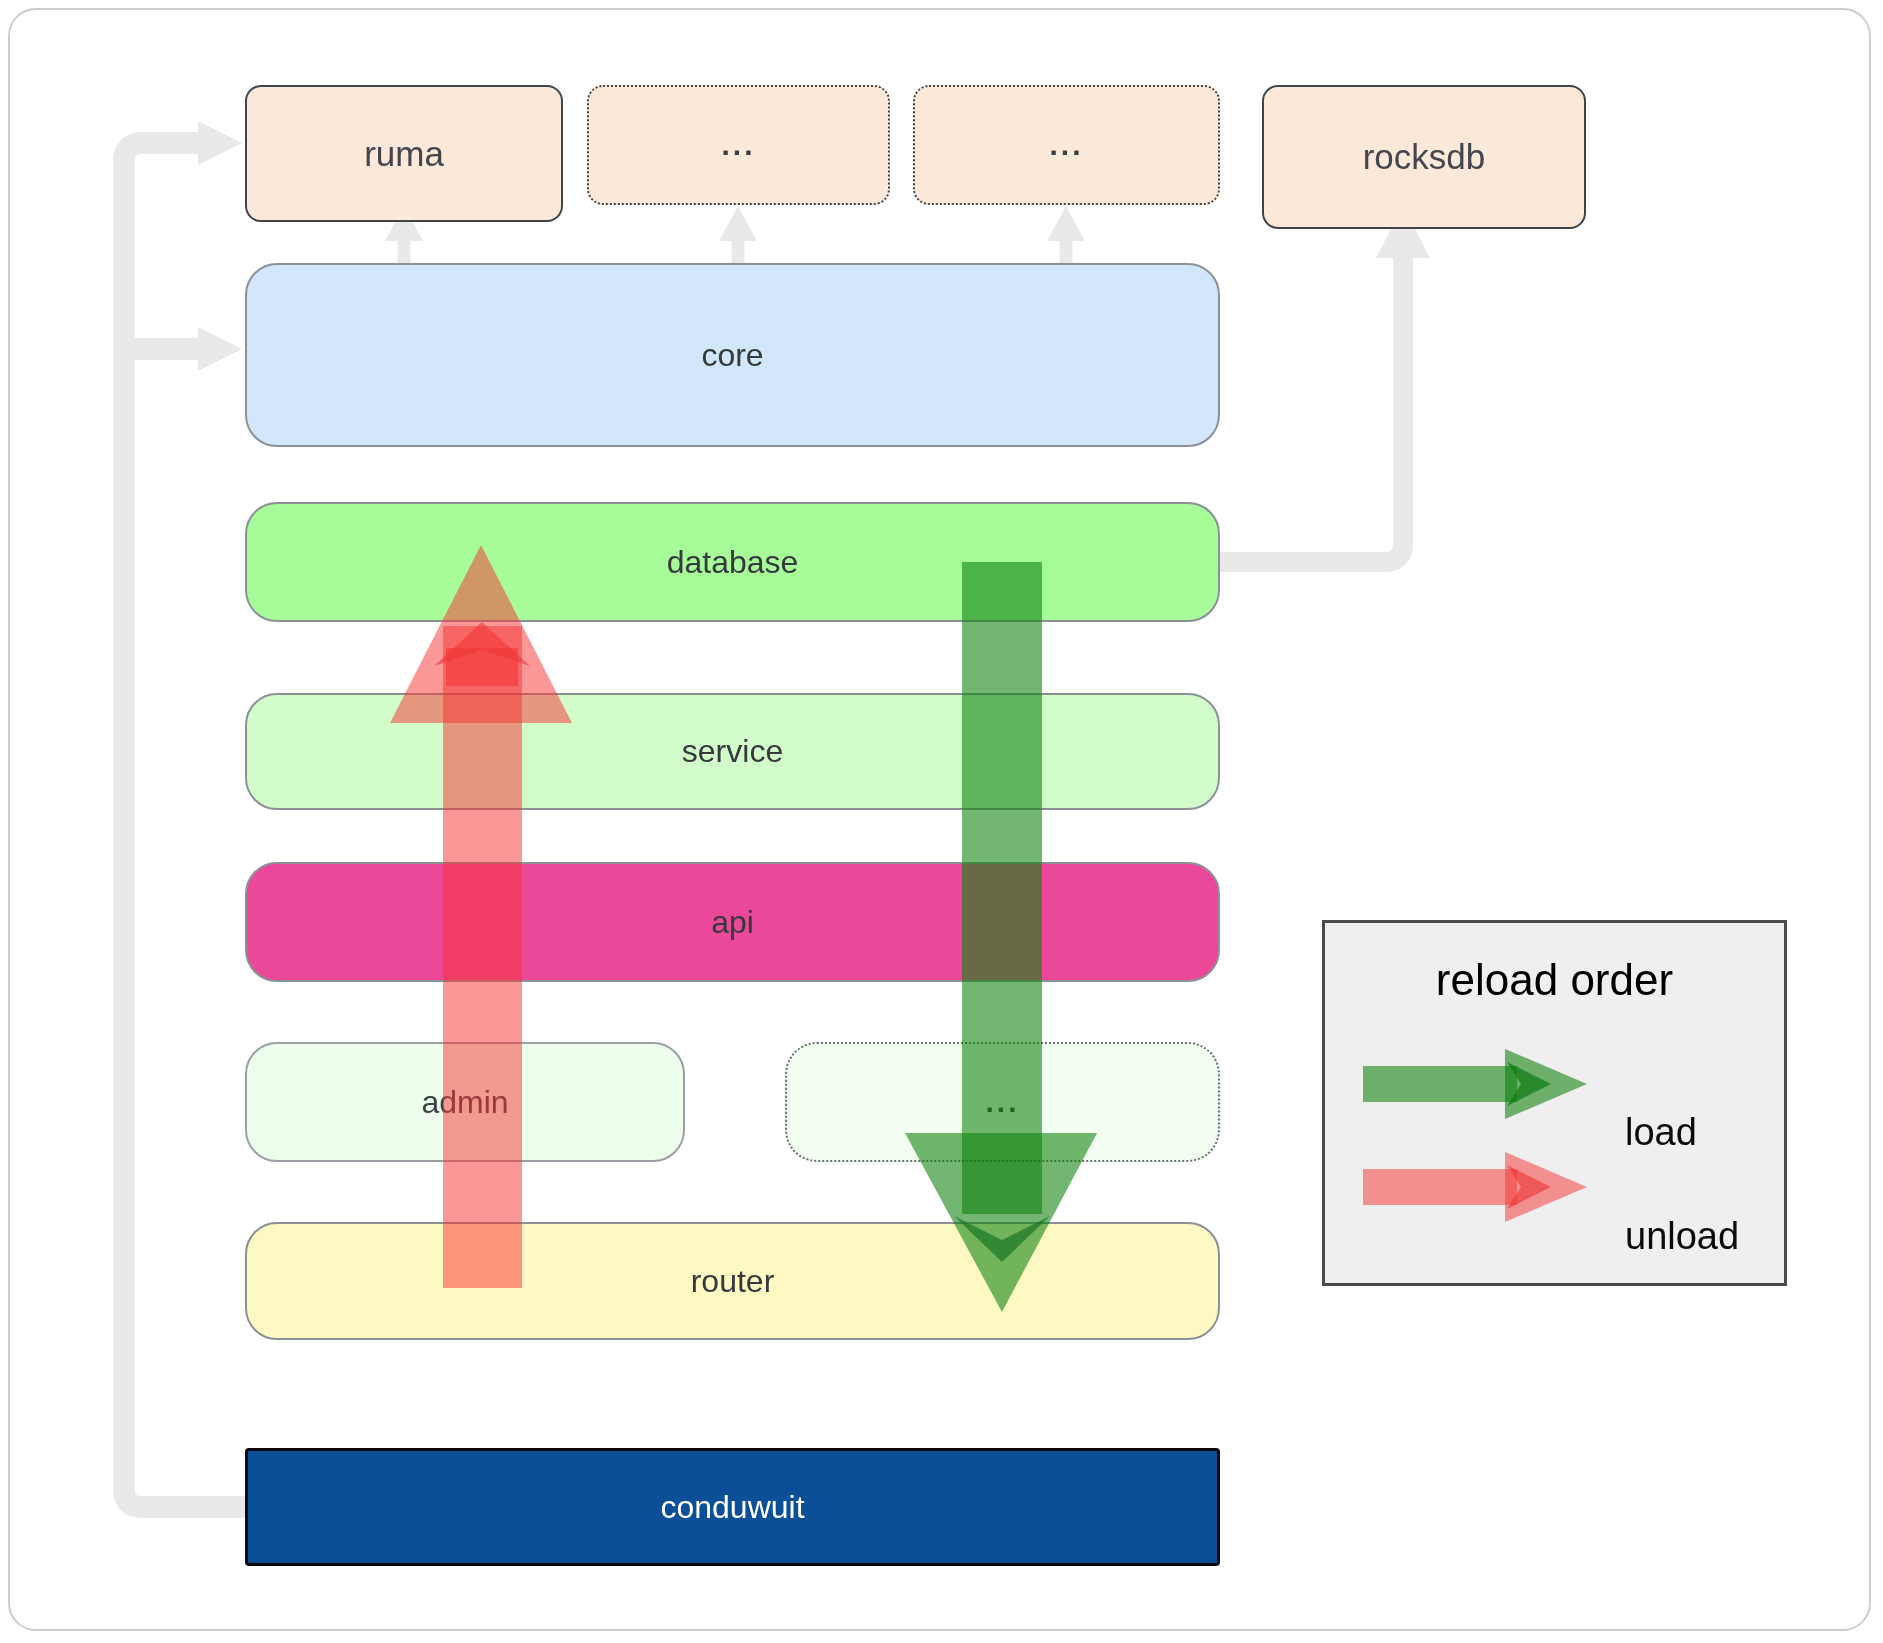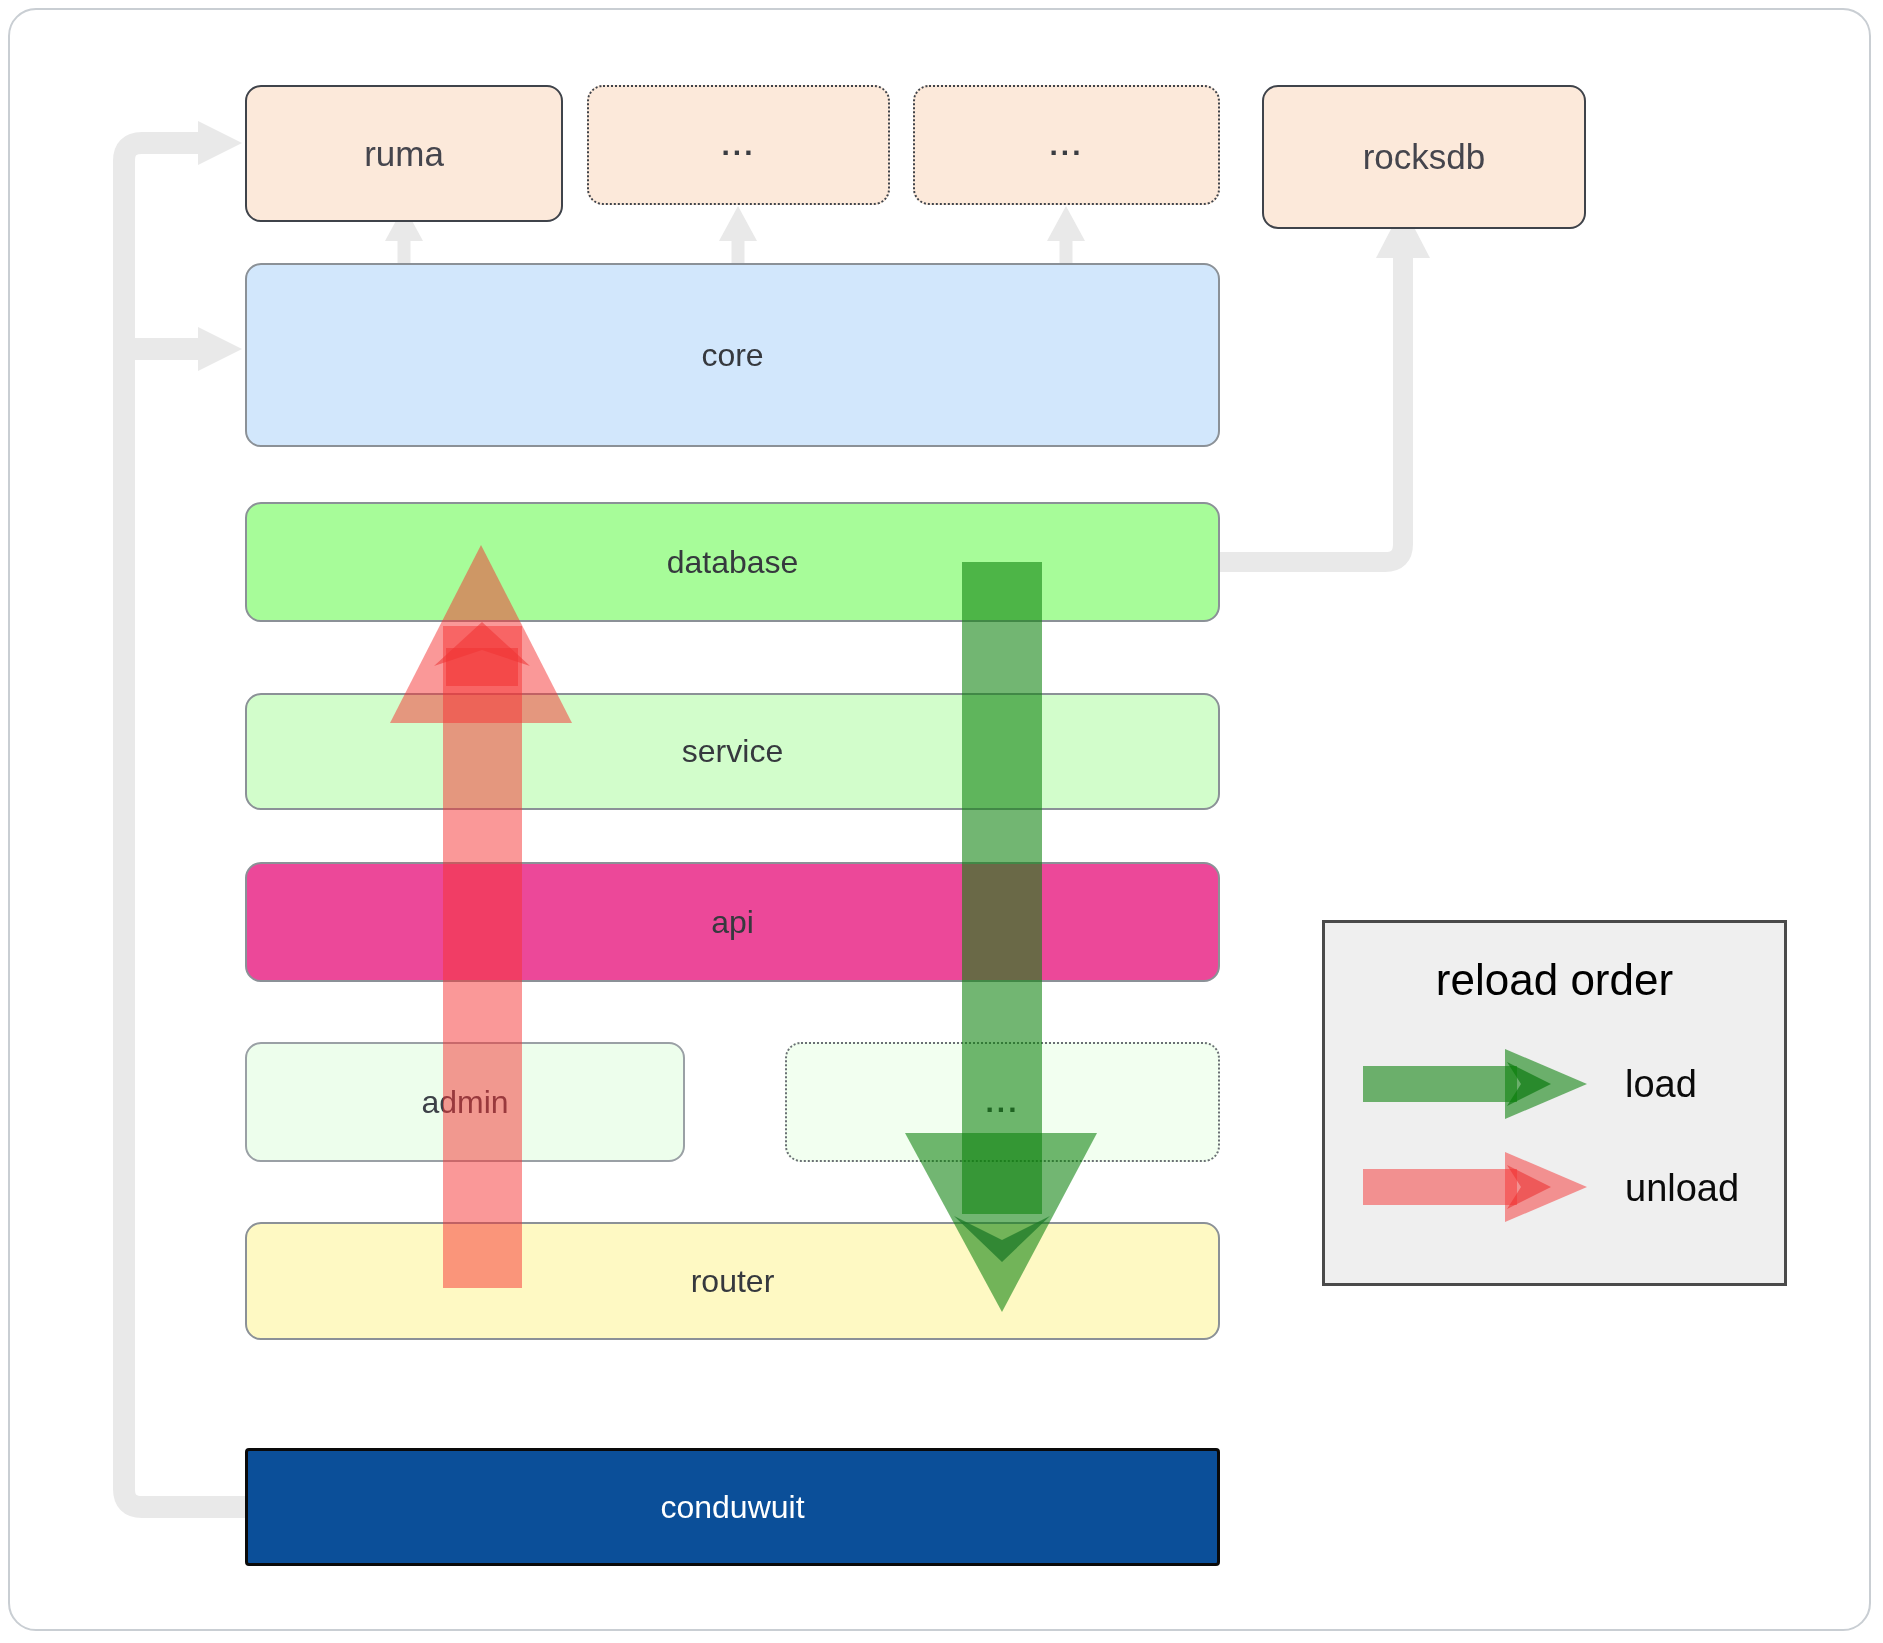--- a/index.html
+++ b/index.html
@@ -9,21 +9,21 @@
   }
   .frame{
     position:absolute;left:8px;top:8px;width:1863px;height:1623px;
     border:2px solid #c9ced3;border-radius:28px;box-sizing:border-box;
   }
   svg.layer{position:absolute;left:0;top:0;pointer-events:none;}
   #bg-layer{z-index:1;}
   #fg-layer{z-index:3;}
   .node{
     position:absolute;display:flex;align-items:center;justify-content:center;
-    border-radius:16px;box-sizing:border-box;z-index:2;
+    border-radius:32px;box-sizing:border-box;z-index:2;
     font-size:32px;color:#36393e;border:2px solid #8b9197;background:#fff;
   }
   .top-node{font-size:35px;color:#45454d;border:2.5px solid #3f434a;border-radius:16px;background:#fce9da;}
   .dotted{border-style:dotted;}
   .dots{font-weight:700;letter-spacing:3px;font-size:30px;color:#3a3d42;}
   #n-ruma{left:245px;top:85px;width:318px;height:137px;}
   #n-dep1{left:587px;top:85px;width:303px;height:120px;border-width:2.5px;}
   #n-dep2{left:913px;top:85px;width:307px;height:120px;border-width:2.5px;}
   #n-rocksdb{left:1262px;top:85px;width:324px;height:144px;}
   #n-core{left:245px;top:263px;width:975px;height:184px;background:#d2e7fc;}
@@ -40,21 +40,21 @@
     background:#efefef;border:3px solid #4a4a4a;box-sizing:border-box;z-index:2;
   }
   .legend-title{
     position:absolute;left:0;right:0;top:32px;text-align:center;
     font-size:44px;color:#000;
   }
   .legend-arrow{position:absolute;left:30px;width:240px;height:100px;}
   #legend-arrow-load{top:111px;}
   #legend-arrow-unload{top:214px;}
   .legend-label{
-    position:absolute;left:300px;font-size:38px;color:#0b0b0b;line-height:46px;
+    position:absolute;left:300px;font-size:38px;color:#0b0b0b;line-height:46px;margin-top:48px;
   }
   #legend-label-load{top:138px;}
   #legend-label-unload{top:242px;}
 </style>
 </head>
 <body>
 
 <div class="canvas">
 
   <div class="frame"></div>

